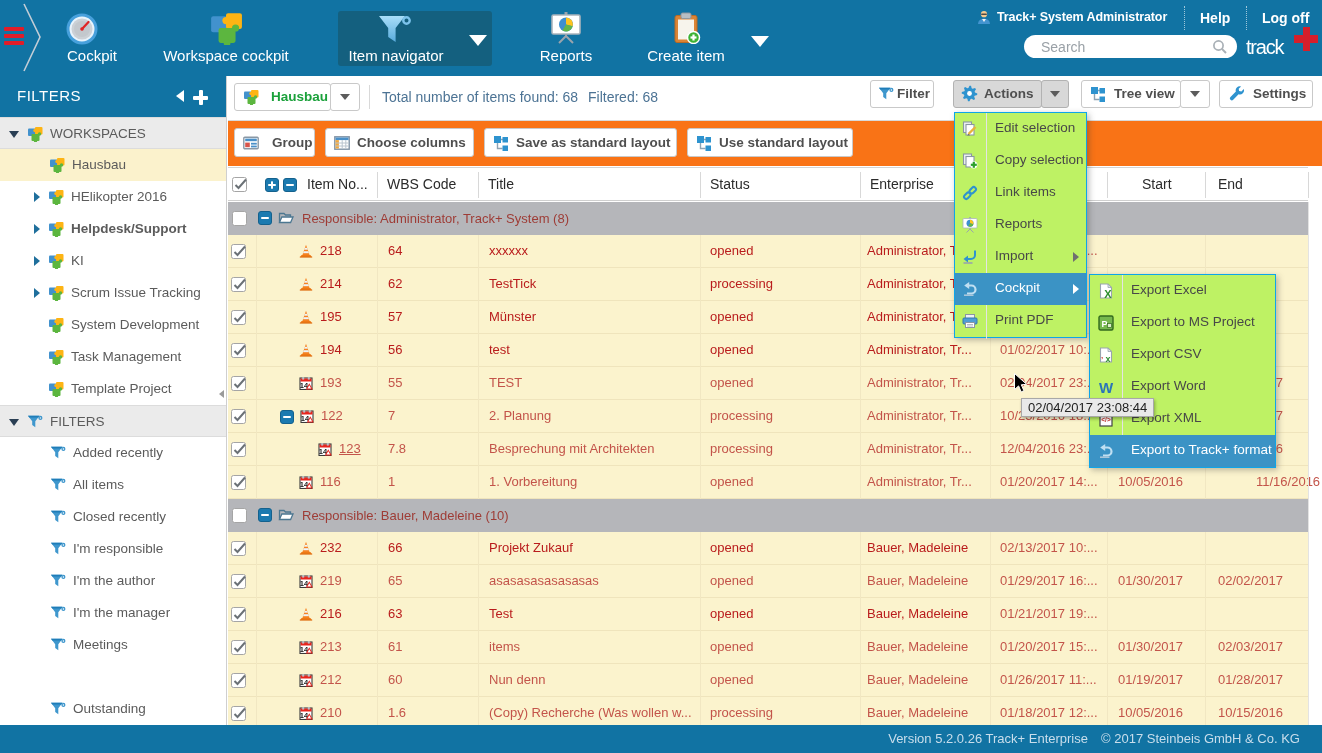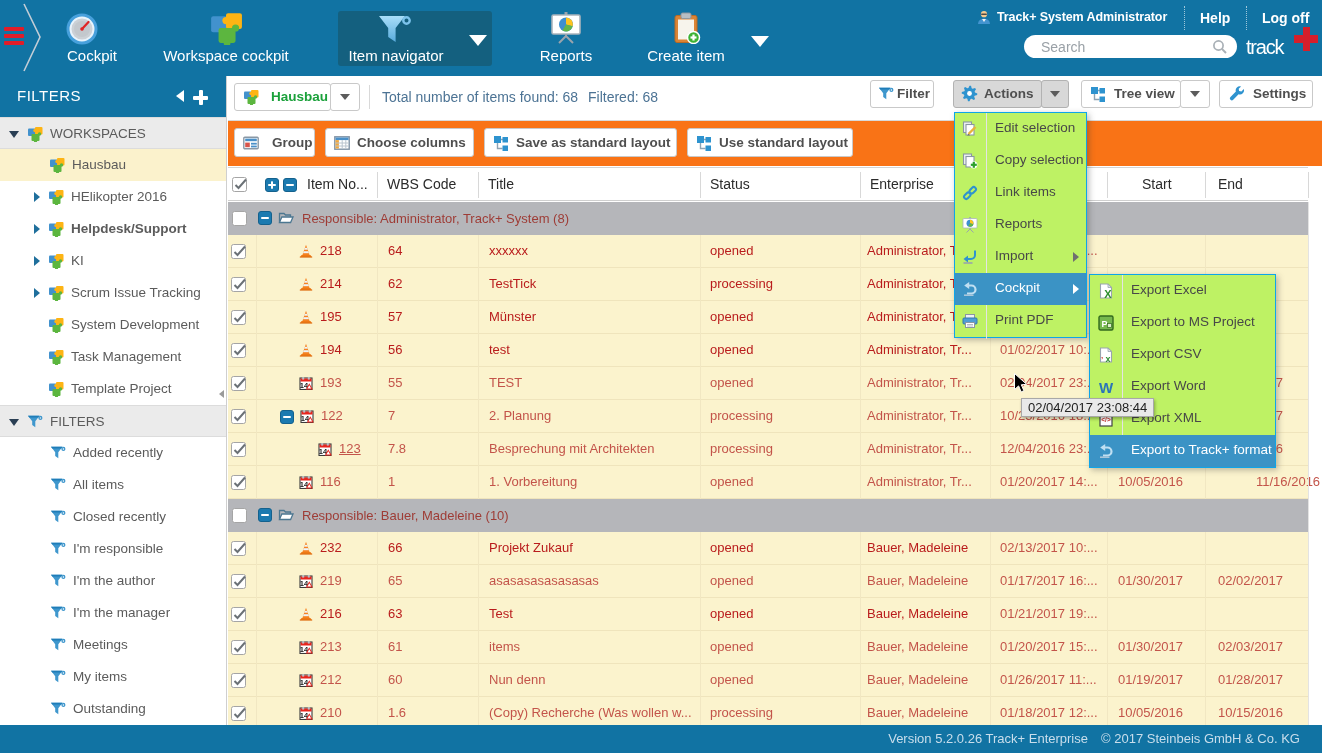--- a/index.html
+++ b/index.html
@@ -299,28 +299,20 @@
       <div class="txt" style="left:73px;">I'm the manager</div>
     </div>
     <div class="trow " style="top:553px;">
       <div class="abs" style="left:50px;top:8px;"><svg width="16" height="16" viewBox="0 0 16 16">
           <path d="M1,1.8 h11.5 l-4.2,5.4 v6 l-3.1,-2.3 v-3.7 Z" fill="#3f97cd"></path>
           <path d="M1,1.8 h11.5 l-1.2,1.6 H2.2 Z" fill="#1f7db8"></path>
           <circle cx="13.4" cy="3.9" r="1.4" fill="none" stroke="#3f97cd" stroke-width="1.3"></circle>
         </svg></div>
       <div class="txt" style="left:73px;">Meetings</div>
     </div>
-    <div class="trow " style="top:585px;">
-      <div class="abs" style="left:50px;top:8px;"><svg width="16" height="16" viewBox="0 0 16 16">
-          <path d="M1,1.8 h11.5 l-4.2,5.4 v6 l-3.1,-2.3 v-3.7 Z" fill="#3f97cd"></path>
-          <path d="M1,1.8 h11.5 l-1.2,1.6 H2.2 Z" fill="#1f7db8"></path>
-          <circle cx="13.4" cy="3.9" r="1.4" fill="none" stroke="#3f97cd" stroke-width="1.3"></circle>
-        </svg></div>
-      <div class="txt" style="left:73px;">My items</div>
-    </div>
     <div class="trow " style="top:617px;">
       <div class="abs" style="left:50px;top:8px;"><svg width="16" height="16" viewBox="0 0 16 16">
           <path d="M1,1.8 h11.5 l-4.2,5.4 v6 l-3.1,-2.3 v-3.7 Z" fill="#3f97cd"></path>
           <path d="M1,1.8 h11.5 l-1.2,1.6 H2.2 Z" fill="#1f7db8"></path>
           <circle cx="13.4" cy="3.9" r="1.4" fill="none" stroke="#3f97cd" stroke-width="1.3"></circle>
         </svg></div>
       <div class="txt" style="left:73px;">Outstanding</div>
     </div>
     <div class="abs" style="left:219px;top:314px;width:0;height:0;border-top:4.5px solid transparent;border-bottom:4.5px solid transparent;border-right:5.5px solid #9a9a9a;"></div>
   </div>
@@ -810,21 +802,21 @@
             <rect x="8.8" y="1" width="2" height="2.6" fill="#b9c0c6"></rect>
             <text x="5" y="11.6" font-family="Liberation Sans" font-size="7.5" font-weight="bold" fill="#222" text-anchor="middle">14</text>
             <path d="M10.3,7.2 L13.8,13.4 L6.8,13.4 Z" fill="#e8251d"></path>
             <path d="M10.3,9.3 L12.2,12.6 L8.4,12.6 Z" fill="#fff"></path>
           </svg></div>
         <div class="gcell red" style="left:92px;">219</div>
         <div class="gcell red" style="left:160px;width:85px;">65</div>
         <div class="gcell red" style="left:261px;width:206px;">asasasasasasasas</div>
         <div class="gcell red" style="left:482px;width:145px;">opened</div>
         <div class="gcell red" style="left:639px;width:120px;">Bauer, Madeleine</div>
-        <div class="gcell red" style="left:772px;width:104px;">01/17/2017 16:...</div>
+        <div class="gcell red" style="left:772px;width:104px;">01/29/2017 16:...</div>
         <div class="gcell red" style="left:890px;width:84px;">01/30/2017</div>
         <div class="gcell red" style="left:990px;width:88px;">02/02/2017</div>
       </div>
       <div class="grow" style="top:396px;">
         <div class="vline" style="left:28px;"></div>
         <div class="vline" style="left:149px;"></div>
         <div class="vline" style="left:250px;"></div>
         <div class="vline" style="left:472px;"></div>
         <div class="vline" style="left:632px;"></div>
         <div class="vline" style="left:762px;"></div>

